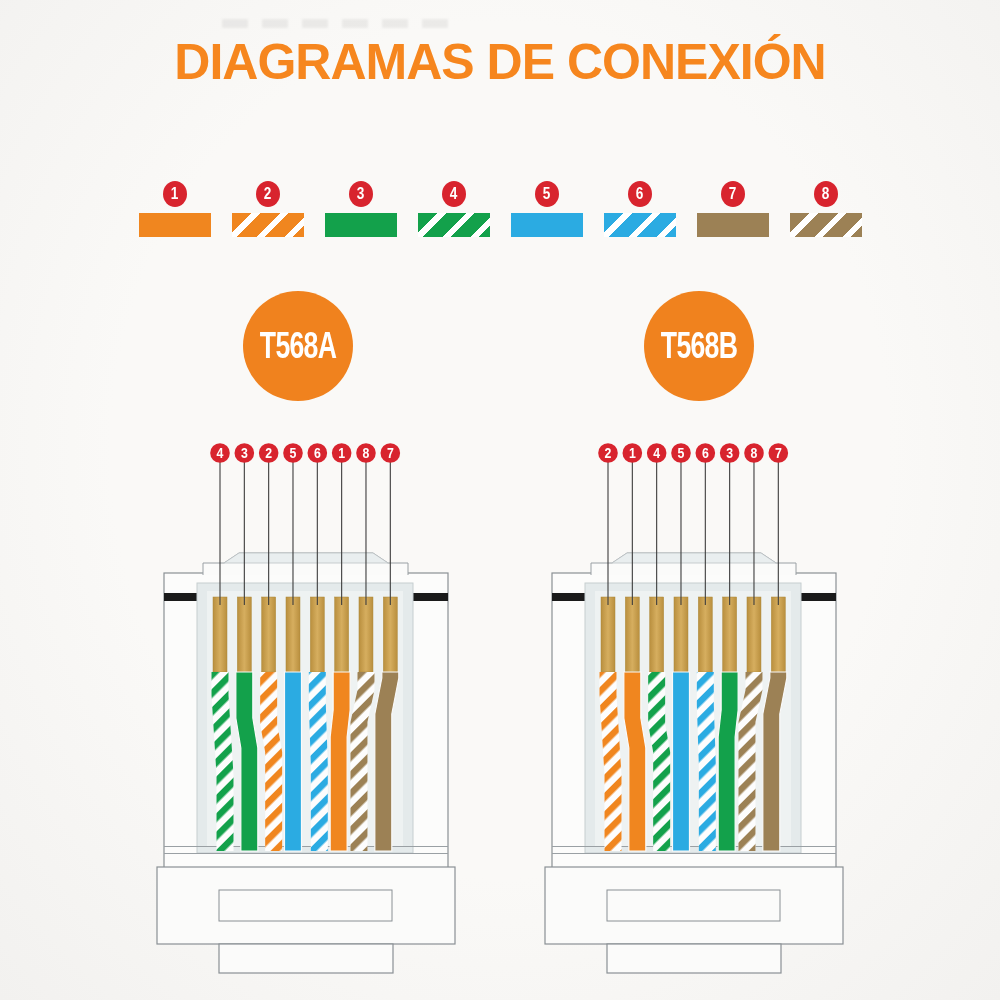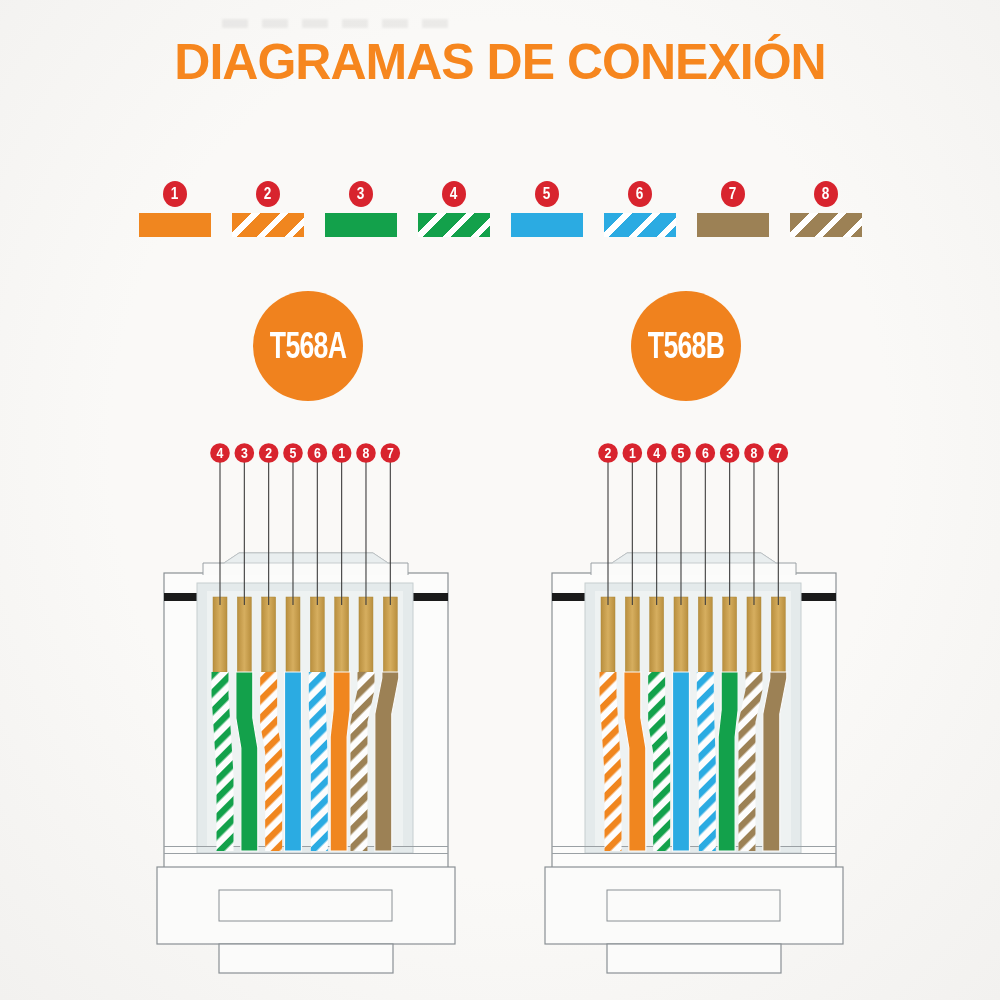--- a/index.html
+++ b/index.html
@@ -31,22 +31,22 @@
   .badge span{display:inline-block;transform:scaleX(.85);}
   .swatch{width:72px;height:24px;}
   .std-label{
     position:absolute;width:110px;height:110px;border-radius:50%;
     display:flex;align-items:center;justify-content:center;
   }
   .std-label span{
     color:#fff;font-weight:bold;font-size:37px;letter-spacing:-1px;
     display:inline-block;transform:scaleX(.72);
   }
-  #labelA{left:253px;top:291px;text-align:center;}
-  #labelB{left:631px;top:291px;text-align:center;}
+  #labelA{left:243px;top:291px;text-align:center;}
+  #labelB{left:644px;top:291px;text-align:center;}
   svg.diagram{position:absolute;left:0;top:0;width:1000px;height:1000px;}
 </style>
 </head>
 <body>
 
 <div class="stage">
 
   <div class="watermark"></div>
 
   <div class="title" id="title" style="color: rgb(246, 134, 30);">

